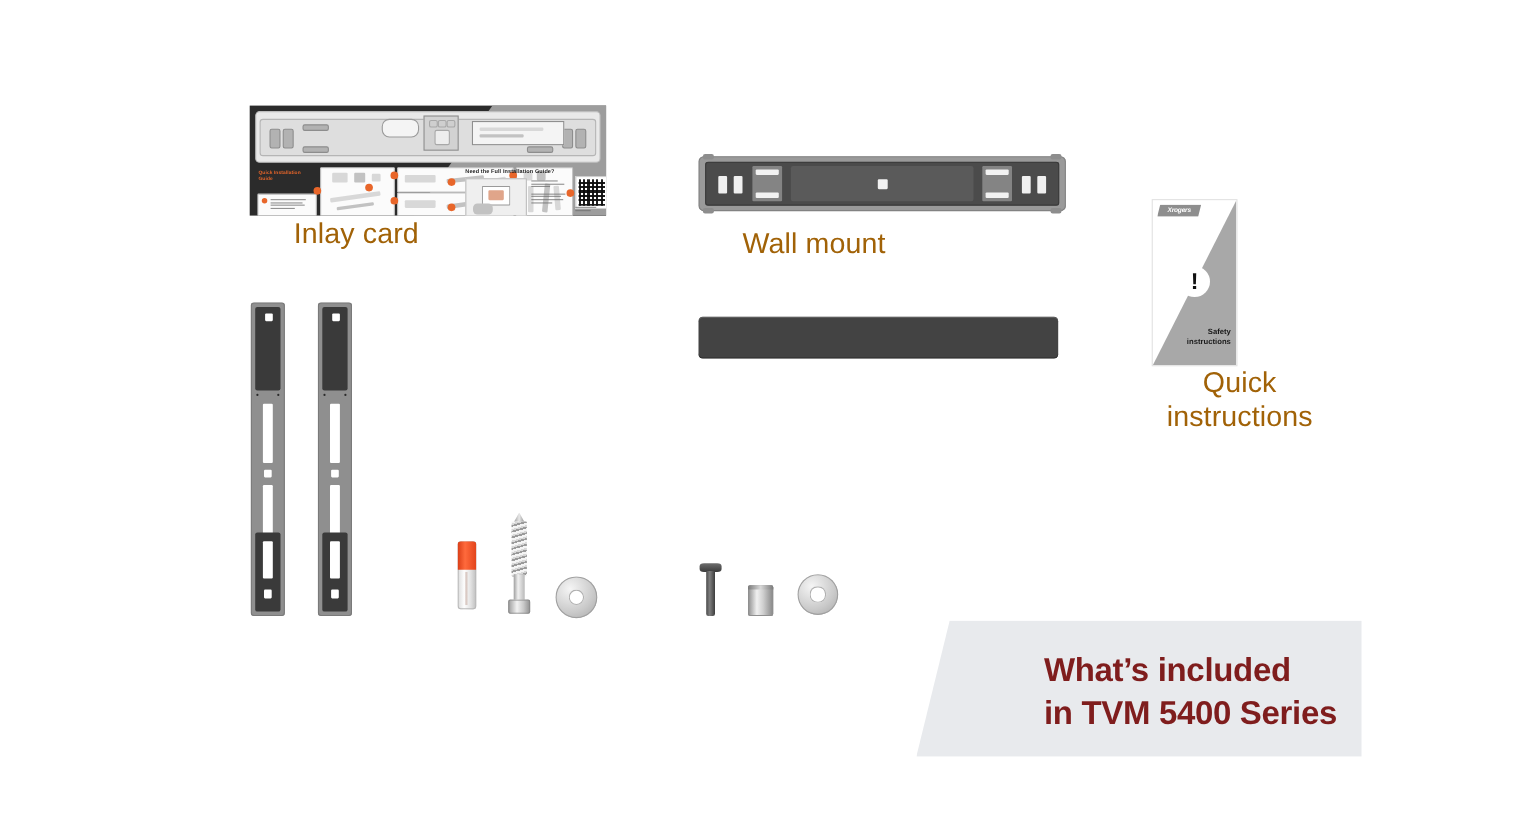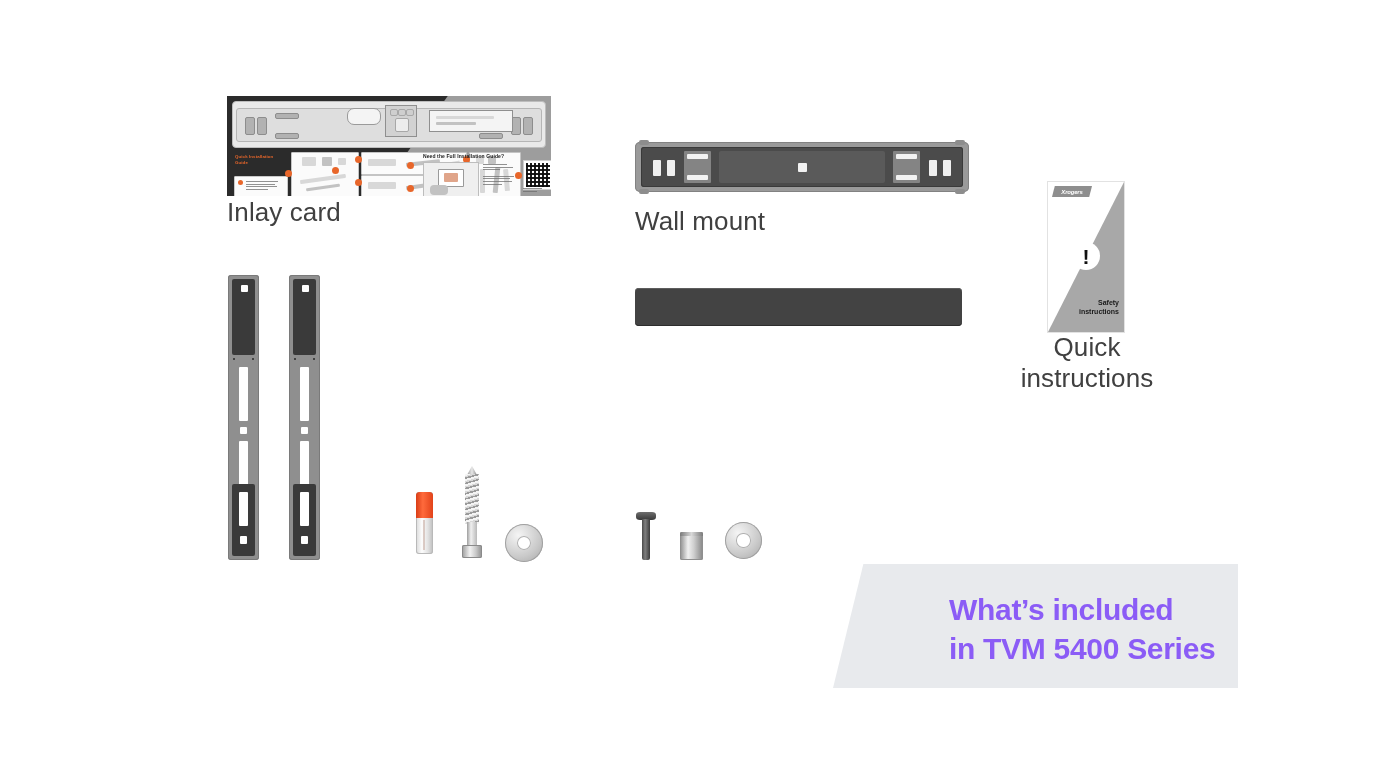--- a/index.html
+++ b/index.html
@@ -6,22 +6,22 @@
   body{
     width:1400px;height:760px;position:relative;overflow:hidden;
     font-family:"Liberation Sans", sans-serif;
     -webkit-font-smoothing:antialiased;
   }
   .stage{position:absolute;inset:0;background:#ffffff;}
 
   .item{position:absolute;}
   .label{
     font-family:"Liberation Sans", sans-serif;
-    font-size:26px;font-weight:400;color:#404040;letter-spacing:.1px;
-    white-space:pre-line;line-height:1.18;
+    font-size:26px;font-weight:400;color:#a16207;letter-spacing:.1px;
+    white-space:pre-line;line-height:1.18;margin-left:40px;
   }
 
   
   #inlay-card{left:227px;top:96px;width:324px;height:100px;}
   .inlay-body{
     position:absolute;inset:0;background:#2b2b2b;overflow:hidden;
   }
   .inlay-gray-wedge{
     position:absolute;right:0;top:0;width:175px;height:100px;
     background:#9d9d9d;
@@ -228,21 +228,21 @@
 
   
   #banner{
     position:absolute;left:833px;top:564px;width:405px;height:124px;
     background:#e8eaed;
     clip-path:polygon(7.5% 0,100% 0,100% 100%,0 100%);
   }
   .banner-text{
     position:absolute;left:116px;top:26px;
     font-family:"Liberation Sans", sans-serif;
-    font-size:30px;font-weight:700;color:#8b5cf6;line-height:1.3;
+    font-size:30px;font-weight:700;color:#7f1d1d;line-height:1.3;
     letter-spacing:-.3px;white-space:pre-line;
   }
 
   
   #lbl-inlay{left:227px;top:197px;}
   #lbl-wallmount{left:635px;top:206px;}
   #lbl-wmcover{left:635px;top:332px;}
   #lbl-safety{left:1003px;top:332px;width:168px;text-align:center;}
   #lbl-strips{left:224px;top:572px;}
   #lbl-wallfast{left:410px;top:572px;}

